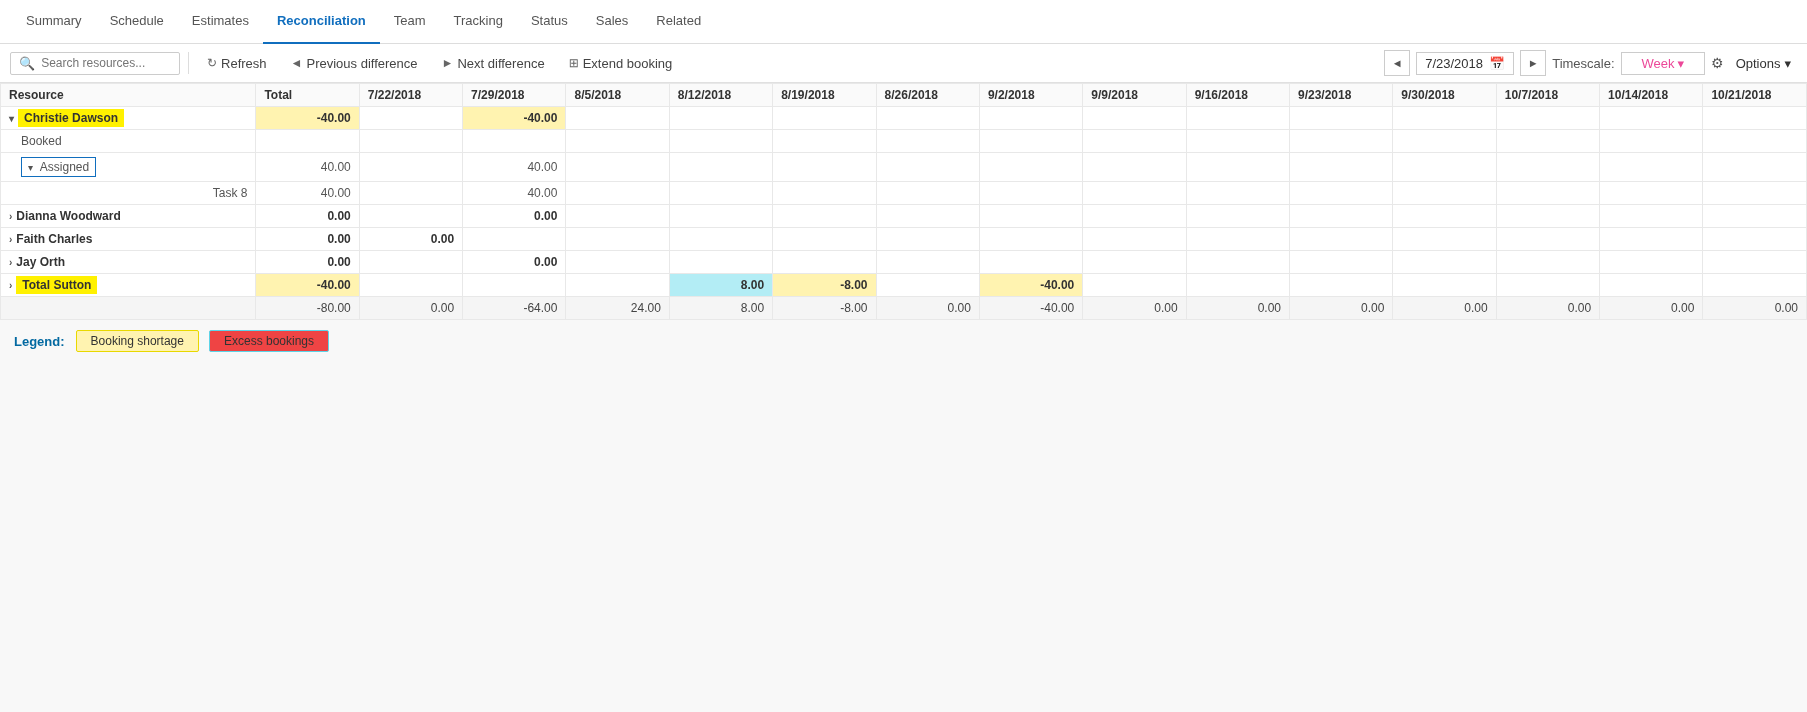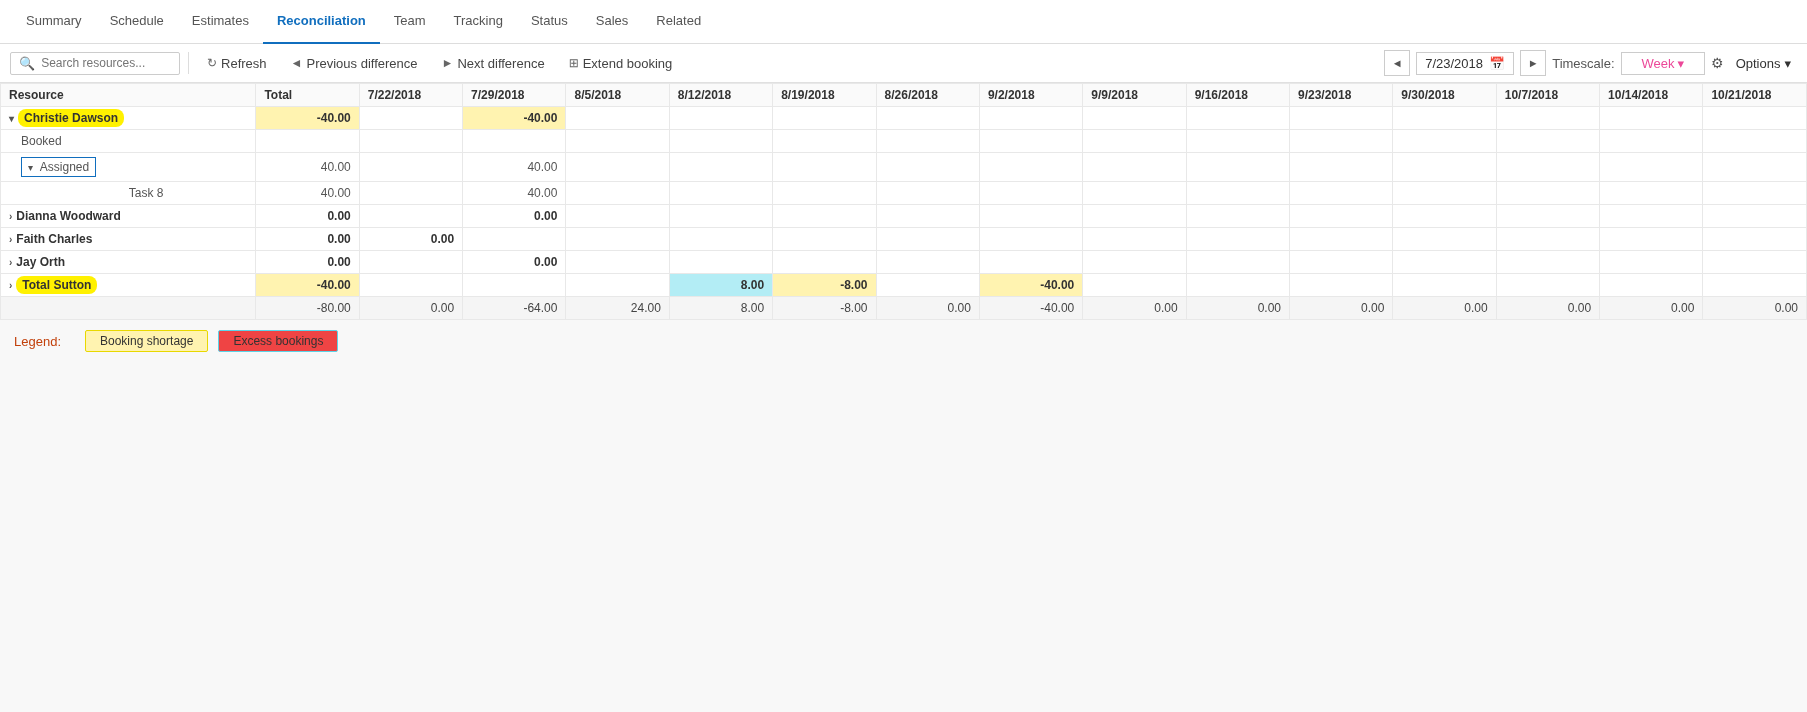--- a/index.html
+++ b/index.html
@@ -142,32 +142,32 @@
     .row-sub td { font-weight: 400; color: #555; }
     .row-task td { font-weight: 400; padding-left: 30px; color: #555; }
     .row-total td { background: #f5f5f5; font-size: 12px; color: #444; }
 
     
     .cell-yellow { background: #fff3b0 !important; color: #333; }
     .cell-cyan   { background: #b3edf5 !important; color: #333; }
 
     
     .expand-icon { margin-right: 4px; font-size: 10px; color: #555; }
-    .resource-name-yellow { background: #fff100; padding: 2px 6px; font-weight: 700; border-radius: 8px; }
+    .resource-name-yellow { background: #fff100; padding: 2px 6px; font-weight: 700; }
     .resource-name-bordered { border: 1.5px solid #106ebe; padding: 2px 6px; display: inline-block; }
 
     
     .legend {
       display: flex;
       align-items: center;
       gap: 10px;
       padding: 10px 14px;
       font-size: 13px;
     }
-    .legend-label { color: #c2410c; margin-right: 14px; }
+    .legend-label { color: #0369a1; margin-right: 1px; font-weight: bold; }
     .legend-item {
       padding: 3px 14px;
       border-radius: 2px;
       font-size: 12px;
     }
     .legend-yellow { background: #fff3b0; border: 1px solid #e8d800; }
     .legend-cyan   { background: #ef4444; border: 1px solid #5dd4e8; }
 
     .cell-num { text-align: right; }
     .bold { font-weight: 700; }
@@ -301,21 +301,21 @@
           <td class="cell-num"></td>
           <td class="cell-num"></td>
           <td class="cell-num"></td>
           <td class="cell-num"></td>
           <td class="cell-num"></td>
           <td class="cell-num"></td>
           <td class="cell-num"></td>
           <td class="cell-num"></td>
         </tr>
         <tr class="row-task">
-          <td class="cell-num" style="text-align: center; padding-left: 44px; margin-top: 16px;">Task 8</td>
+          <td class="cell-num" style="text-align: right; padding-left: 44px; margin-top: 16px;">Task 8</td>
           <td class="cell-num">40.00</td>
           <td class="cell-num"></td>
           <td class="cell-num">40.00</td>
           <td class="cell-num"></td>
           <td class="cell-num"></td>
           <td class="cell-num"></td>
           <td class="cell-num"></td>
           <td class="cell-num"></td>
           <td class="cell-num"></td>
           <td class="cell-num"></td>

